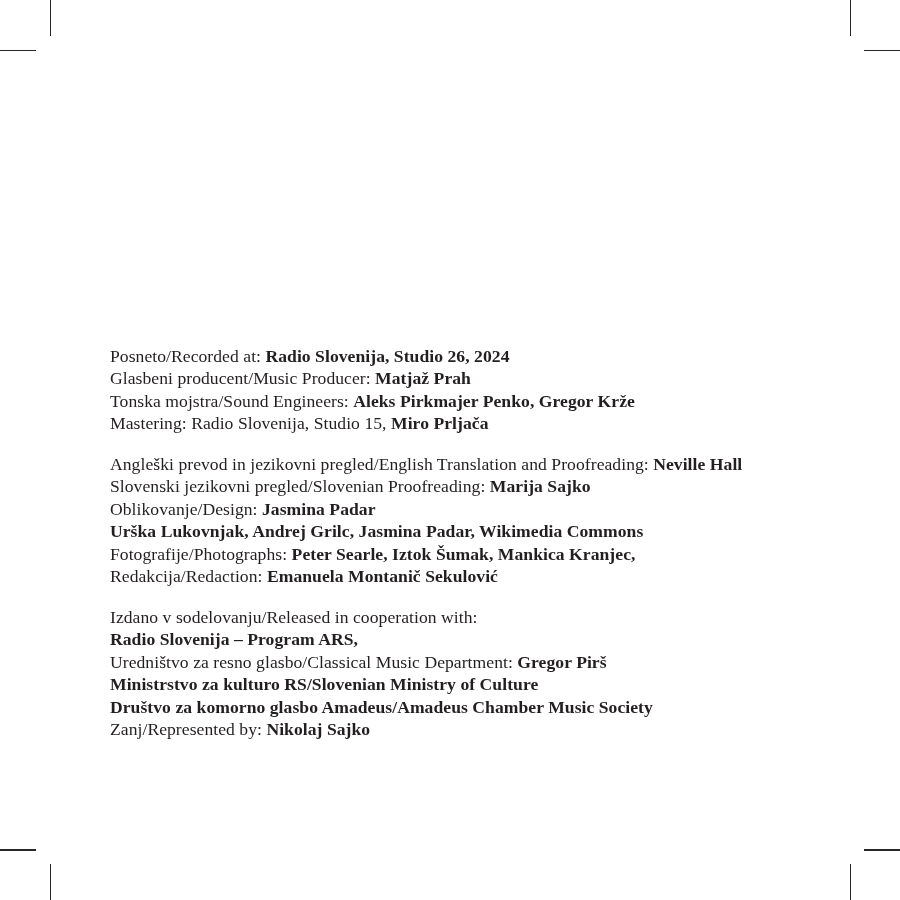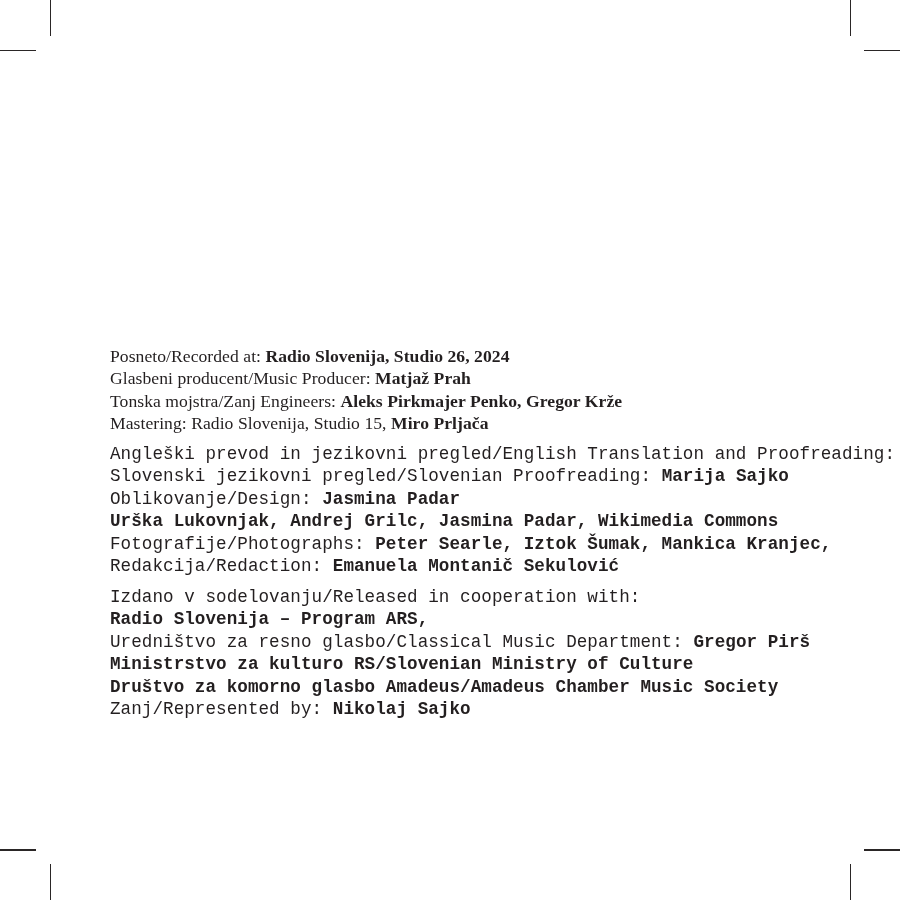--- a/index.html
+++ b/index.html
@@ -34,42 +34,42 @@
   .credits {
     position: absolute;
     left: 110px;
     top: 344.5px;
     width: 745px;
     color: #231f20;
     font-size: 17.6px;
     line-height: 22.5px;
     letter-spacing: 0.05px;
   }
-  .block + .block { margin-top: 8px; font-family: Liberation Mono, monospace; }
+  .block + .block { margin-top: 18px; }
   .line { white-space: nowrap; }
   .b { font-weight: bold; }
 </style>
 </head>
 <body>
 
 <div class="mark v tlv"></div>
 <div class="mark h tlh"></div>
 <div class="mark v trv"></div>
 <div class="mark h trh"></div>
 <div class="mark v blv"></div>
 <div class="mark h blh"></div>
 <div class="mark v brv"></div>
 <div class="mark h brh"></div>
 
 <div class="credits">
 
   <div class="block">
     <div class="line"><span>Posneto/Recorded at: </span><span class="b">Radio Slovenija, Studio 26, 2024</span></div>
     <div class="line"><span>Glasbeni producent/Music Producer: </span><span class="b">Matjaž Prah</span></div>
-    <div class="line"><span>Tonska mojstra/Zanj Engineers: </span><span class="b">Aleks Pirkmajer Penko, Gregor Krže</span></div>
+    <div class="line"><span>Tonska mojstra/Sound Engineers: </span><span class="b">Aleks Pirkmajer Penko, Gregor Krže</span></div>
     <div class="line"><span>Mastering: Radio Slovenija, Studio 15, </span><span class="b">Miro Prljača</span></div>
   </div>
 
   <div class="block">
     <div class="line"><span>Angleški prevod in jezikovni pregled/English Translation and Proofreading: </span><span class="b">Neville Hall</span></div>
     <div class="line"><span>Slovenski jezikovni pregled/Slovenian Proofreading: </span><span class="b">Marija Sajko</span></div>
     <div class="line"><span>Oblikovanje/Design: </span><span class="b">Jasmina Padar</span></div>
     <div class="line"><span class="b">Urška Lukovnjak, Andrej Grilc, Jasmina Padar, Wikimedia Commons</span></div>
     <div class="line"><span>Fotografije/Photographs: </span><span class="b">Peter Searle, Iztok Šumak, Mankica Kranjec,</span></div>
     <div class="line"><span>Redakcija/Redaction: </span><span class="b">Emanuela Montanič Sekulović</span></div>

